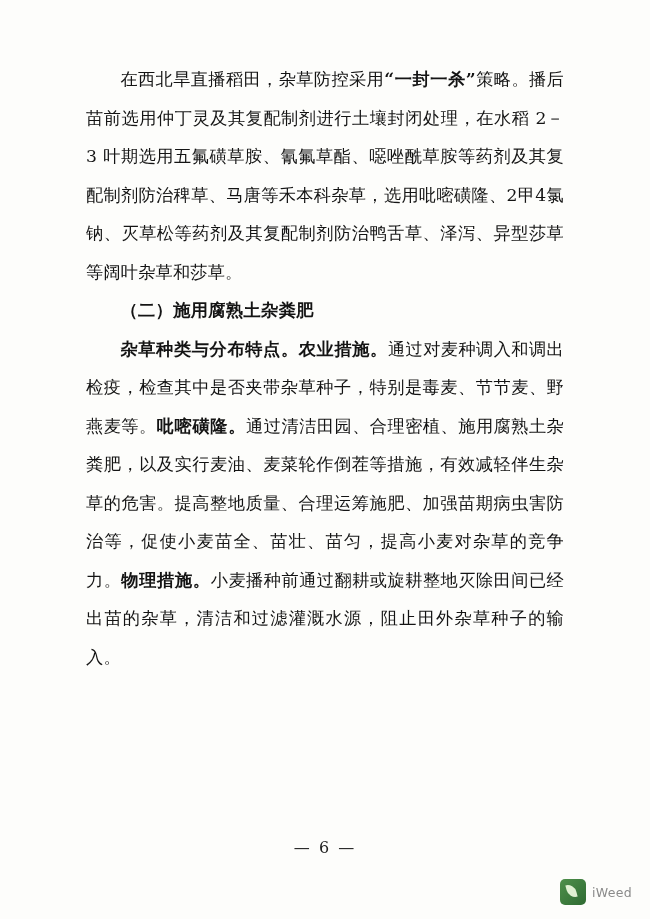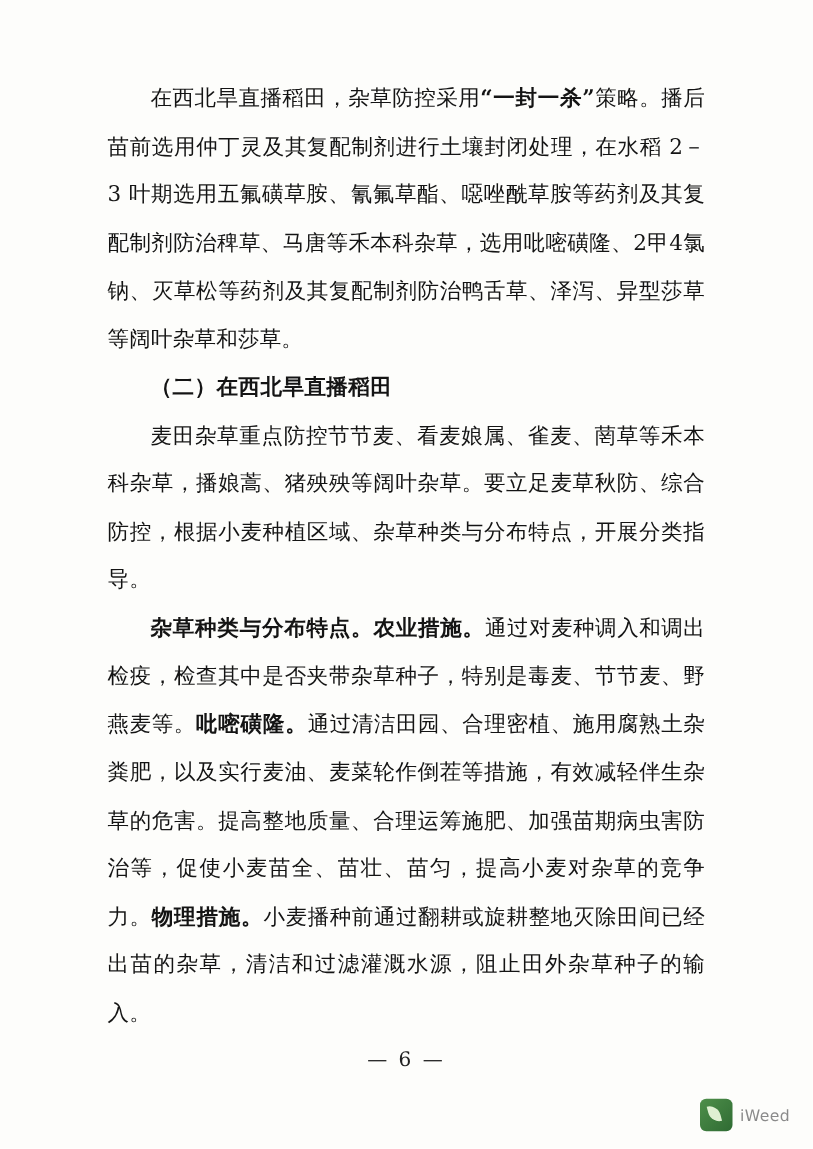--- a/index.html
+++ b/index.html
@@ -93,22 +93,21 @@
     color: #8a8a8a;
     letter-spacing: 0.3px;
   }
 </style>
 </head>
 <body>
 
 <div class="page">
   <div class="content">
       <p class="indent"><span>在西北旱直播稻田，杂草防控采用</span><span class="b">“一封一杀”</span><span>策略。播后苗前选用仲丁灵及其复配制剂进行土壤封闭处理，在水稻 2－3 叶期选用五氟磺草胺、氰氟草酯、噁唑酰草胺等药剂及其复配制剂防治稗草、马唐等禾本科杂草，选用吡嘧磺隆、2甲4氯钠、灭草松等药剂及其复配制剂防治鸭舌草、泽泻、异型莎草等阔叶杂草和莎草。</span></p>
-      <p class="heading"><span class="b">（二）</span><span class="b">在西北旱直播稻田</span></p>
-      <p class="indent"><span>麦田杂草重点防控节节麦、看麦娘属、雀麦、菵草等禾本科杂草，播娘蒿、猪殃殃等阔叶杂草。要立足麦草秋防、综合防控，根据小麦种植区域、杂草种类与分布特点，开展分类指导。</span></p>
+      <p class="heading"><span class="b">（二）</span><span class="b">施用腐熟土杂粪肥</span></p>
       <p class="indent"><span class="b">杂草种类与分布特点。</span><span class="b">农业措施。</span><span>通过对麦种调入和调出检疫，检查其中是否夹带杂草种子，特别是毒麦、节节麦、野燕麦等。</span><span class="b">吡嘧磺隆。</span><span>通过清洁田园、合理密植、施用腐熟土杂粪肥，以及实行麦油、麦菜轮作倒茬等措施，有效减轻伴生杂草的危害。提高整地质量、合理运筹施肥、加强苗期病虫害防治等，促使小麦苗全、苗壮、苗匀，提高小麦对杂草的竞争力。</span><span class="b">物理措施。</span><span>小麦播种前通过翻耕或旋耕整地灭除田间已经出苗的杂草，清洁和过滤灌溉水源，阻止田外杂草种子的输入。</span></p>
     </div>
 
   <div class="footer-page">— 6 —</div>
 
   <div class="watermark">
     <span class="wm-logo"></span>
     <span class="wm-text">iWeed</span>
   </div>
 </div>

